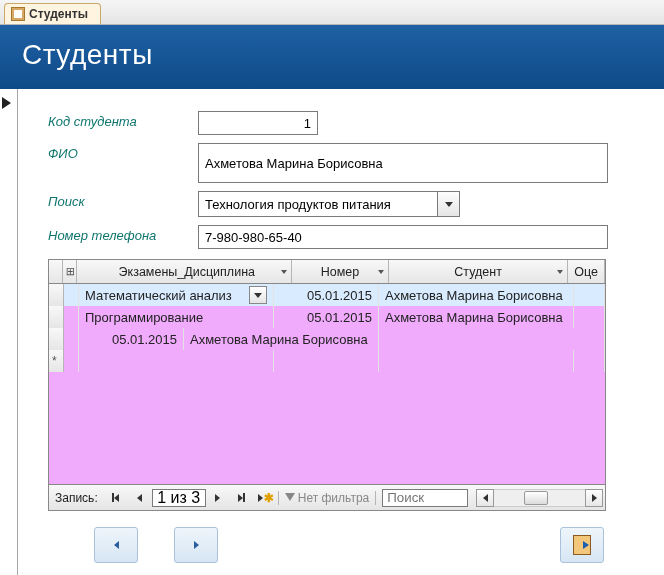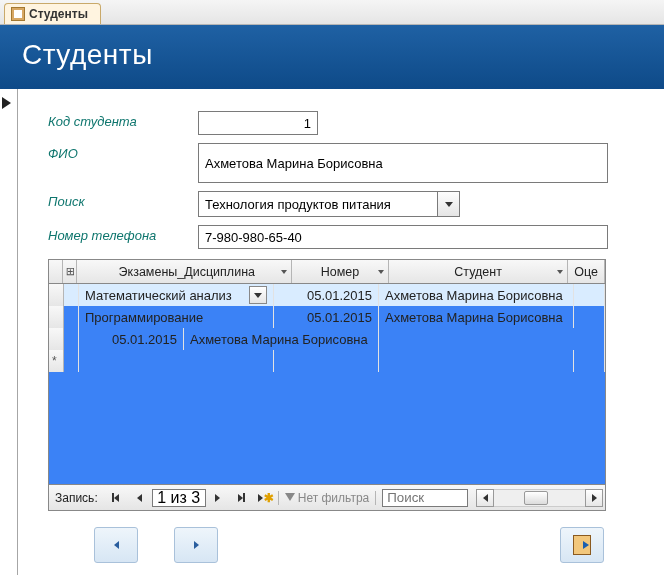--- a/index.html
+++ b/index.html
@@ -22,21 +22,21 @@
   .combo-wrap { display:flex;}
   .combo-input { border:1px solid #7a7a7a; padding:3px 6px; height:26px; width:240px; font-size:13px;}
   .combo-btn { width:22px; height:26px; border:1px solid #7a7a7a; border-left:none; background:linear-gradient(#fdfdfd,#e5e5e5); display:flex;align-items:center;justify-content:center;}
   .chev-down { width:0;height:0;border-left:4px solid transparent;border-right:4px solid transparent;border-top:5px solid #333;}
   .grid { border:1px solid #888; margin-top:10px; width:558px;}
   .grid-head { display:flex; background:linear-gradient(#f8f8f8,#e6e6e6); border-bottom:1px solid #888; height:24px;}
   .gh { border-right:1px solid #b5b5b5; display:flex; align-items:center; padding:0 6px; font-size:12.5px; position:relative;}
   .gh .mini-chev { position:absolute; right:4px; width:0;height:0;border-left:3px solid transparent;border-right:3px solid transparent;border-top:4px solid #555;}
   .gh .expand { position:absolute; left:3px; font-size:11px; color:#555;}
   .w-sel{width:15px;padding:0;} .w-exp{width:15px;padding:0;} .w-disc{width:195px;margin-left:36px;} .w-date{width:105px; justify-content:center;} .w-stu{width:195px; justify-content:center;} .w-rest{flex:1;}
-  .grid-body { height:200px; background:#3b82f6; overflow:hidden;}
+  .grid-body { height:200px; background:#f0abfc; overflow:hidden;}
   .grow { display:flex; height:22px; font-size:13px;}
   .grow.sel { background:#d9ecff;}
   .gc { border-right:1px solid #e2e2e2; padding:2px 6px; display:flex; align-items:center;}
   .gc.sel-gutter{ width:15px; background:linear-gradient(#f8f8f8,#e6e6e6); border-right:1px solid #b5b5b5; padding:0;}
   .gc.exp-gutter{ width:15px; padding:0; border-right:1px solid #e2e2e2;}
   .gc.disc{width:195px;} .gc.date{width:105px; justify-content:flex-end;} .gc.stu{width:195px;} .gc.rest{flex:1;}
   .row-drop { width:18px; height:18px; margin-left:auto; border:1px solid #888; background:linear-gradient(#fff,#e5e5e5); display:flex;align-items:center;justify-content:center;}
   .newrow-star { color:#555; font-size:12px; padding-left:3px;}
   .nav-bar { display:flex; align-items:center; background:linear-gradient(#f8f8f8,#e5e5e5); border-top:1px solid #888; height:26px; font-size:12px;}
   .nav-label{ padding:0 6px;}

